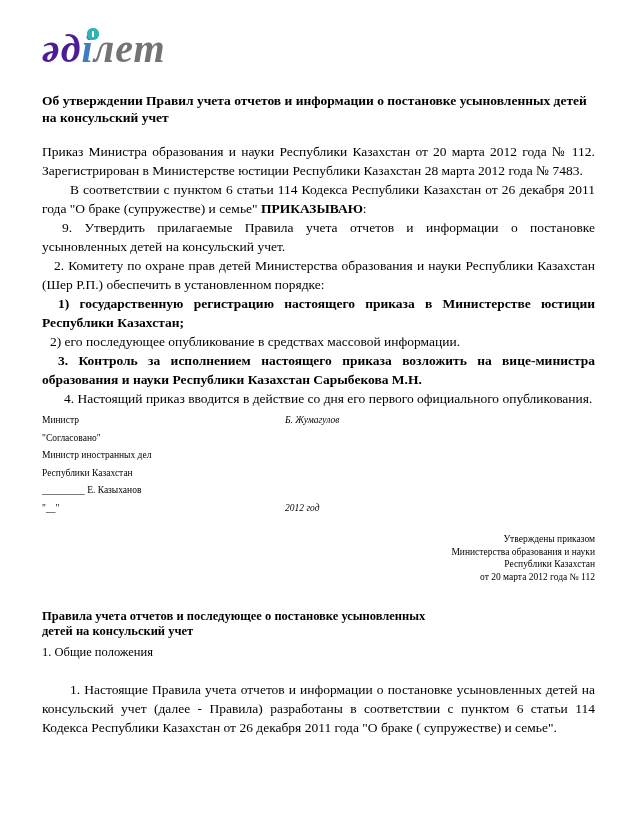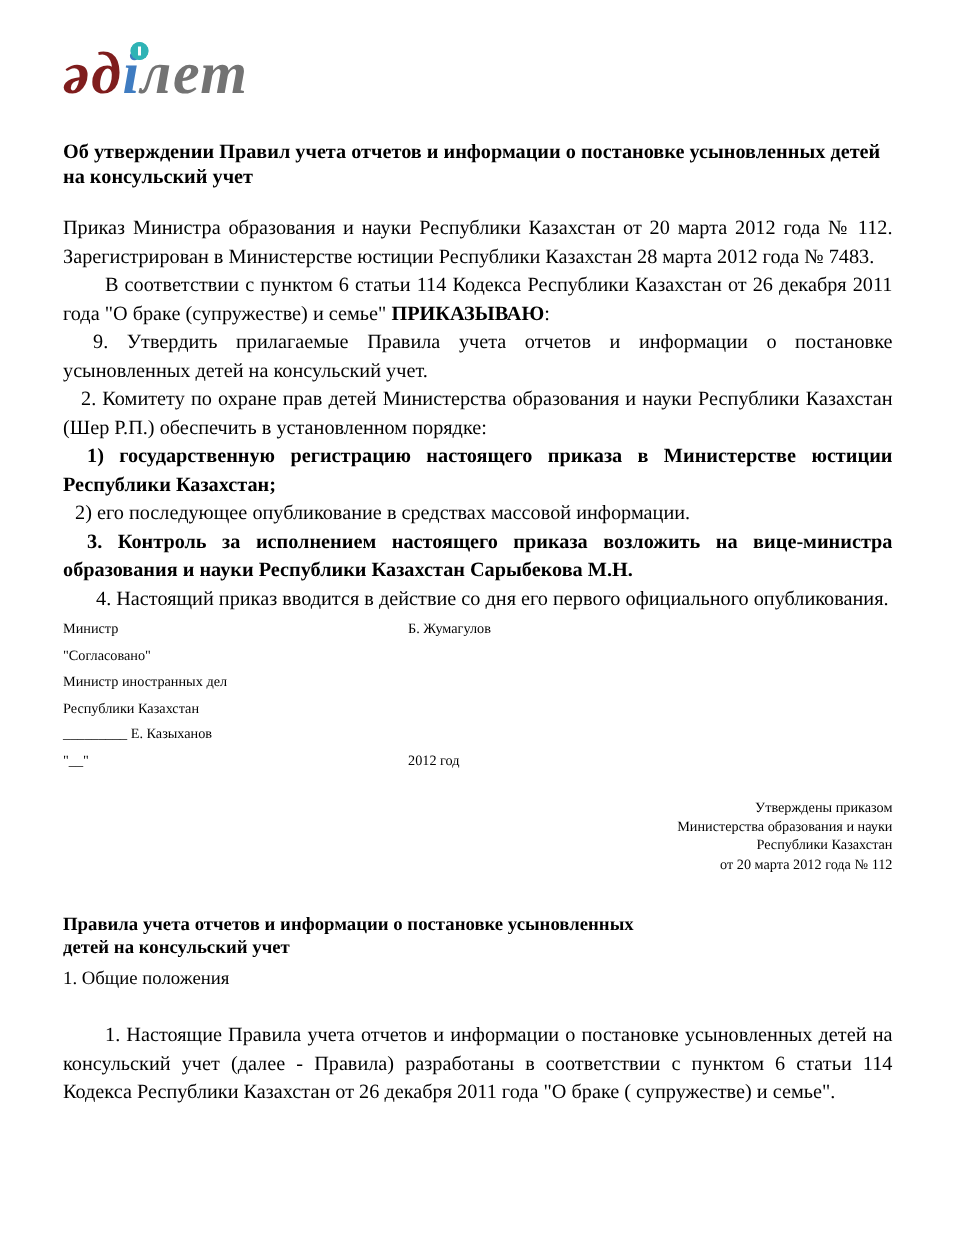--- a/index.html
+++ b/index.html
@@ -18,21 +18,21 @@
   .logo {
     font-style: italic;
     font-weight: bold;
     font-size: 40px;
     line-height: 46px;
     height: 48px;
     margin-bottom: 18px;
     letter-spacing: 1px;
     user-select: none;
   }
-  .logo .l1 { color: #7f1d1d; }
+  .logo .l1 { color: #4c1d95; }
   .logo .l3 { color: #737373; }
   .logo .li { position: relative; display: inline-block; color: #3f7cc1; }
   .logo .idot {
     position: absolute;
     left: 5px;
     top: 2px;
     width: 12px;
     height: 12px;
     border-radius: 50%;
     background: #2fb3b5;
@@ -70,21 +70,21 @@
   .ind28 { text-indent: 28px; }
   .para b { font-weight: bold; margin-top: 19px; }
 
   
   .sig {
     font-size: 9.5px;
     line-height: 17.5px;
     margin-top: 4px;
   }
   .sig-row { position: relative; }
-  .sig .c2 { position: absolute; left: 230px; }
+  .sig .c2 { position: absolute; left: 243px; font-style: italic; }
 
   
   .approved {
     width: 310px;
     margin: 16px 0 0 auto;
     text-align: right;
     font-size: 9.5px;
     line-height: 12.5px;
   }
 
@@ -141,20 +141,20 @@
       </div>
     </div>
 
     <div class="approved">
       <div>Утверждены приказом</div>
       <div>Министерства образования и науки</div>
       <div>Республики Казахстан</div>
       <div>от 20 марта 2012 года № 112</div>
     </div>
 
-    <h2 class="rules-head"><span>Правила учета отчетов и информации о постановке усыновленных</span><br><span>детей на консульский учет</span></h2>
+    <h2 class="rules-head"><span>Правила учета отчетов и последующее о постановке усыновленных</span><br><span>детей на консульский учет</span></h2>
 
     <h2 class="section-head">1. Общие положения</h2>
 
     <p class="para ind28 rules-para">1. Настоящие Правила учета отчетов и информации о постановке усыновленных детей на консульский учет (далее - Правила) разработаны в соответствии с пунктом 6 статьи 114 Кодекса Республики Казахстан от 26 декабря 2011 года "О браке ( супружестве) и семье".</p>
 
   </div>
 </div>
 
 </body></html>

